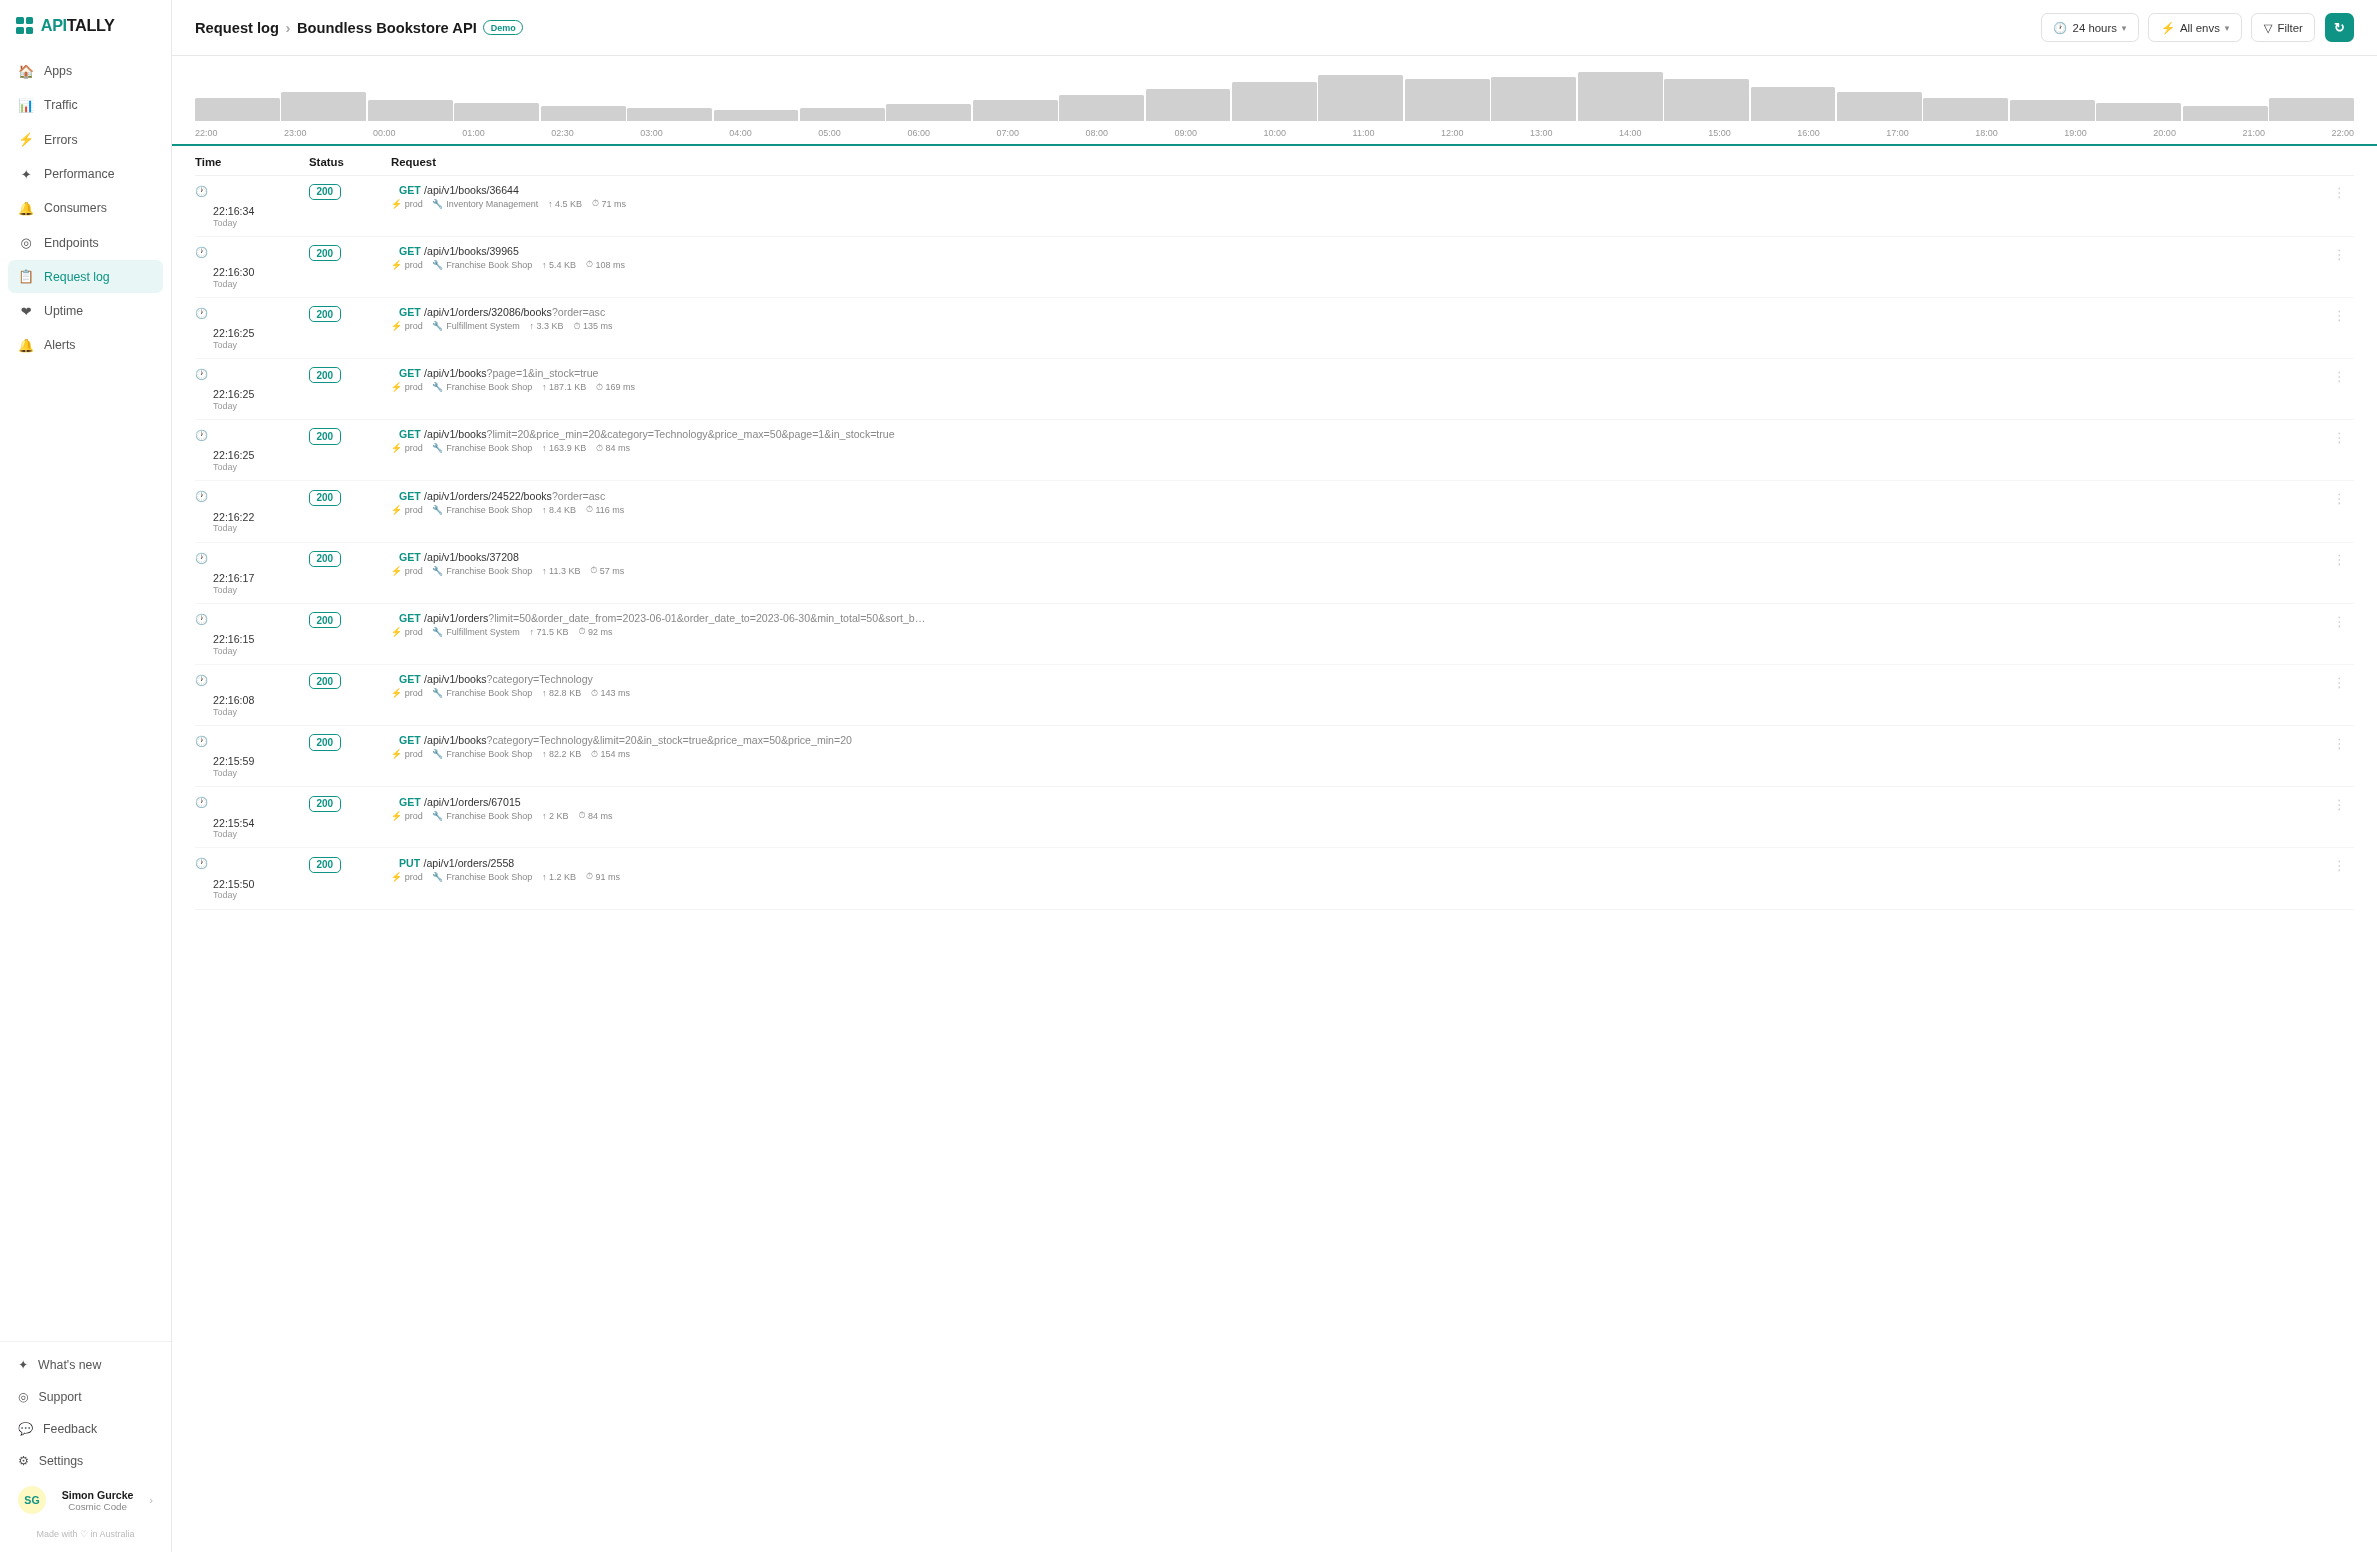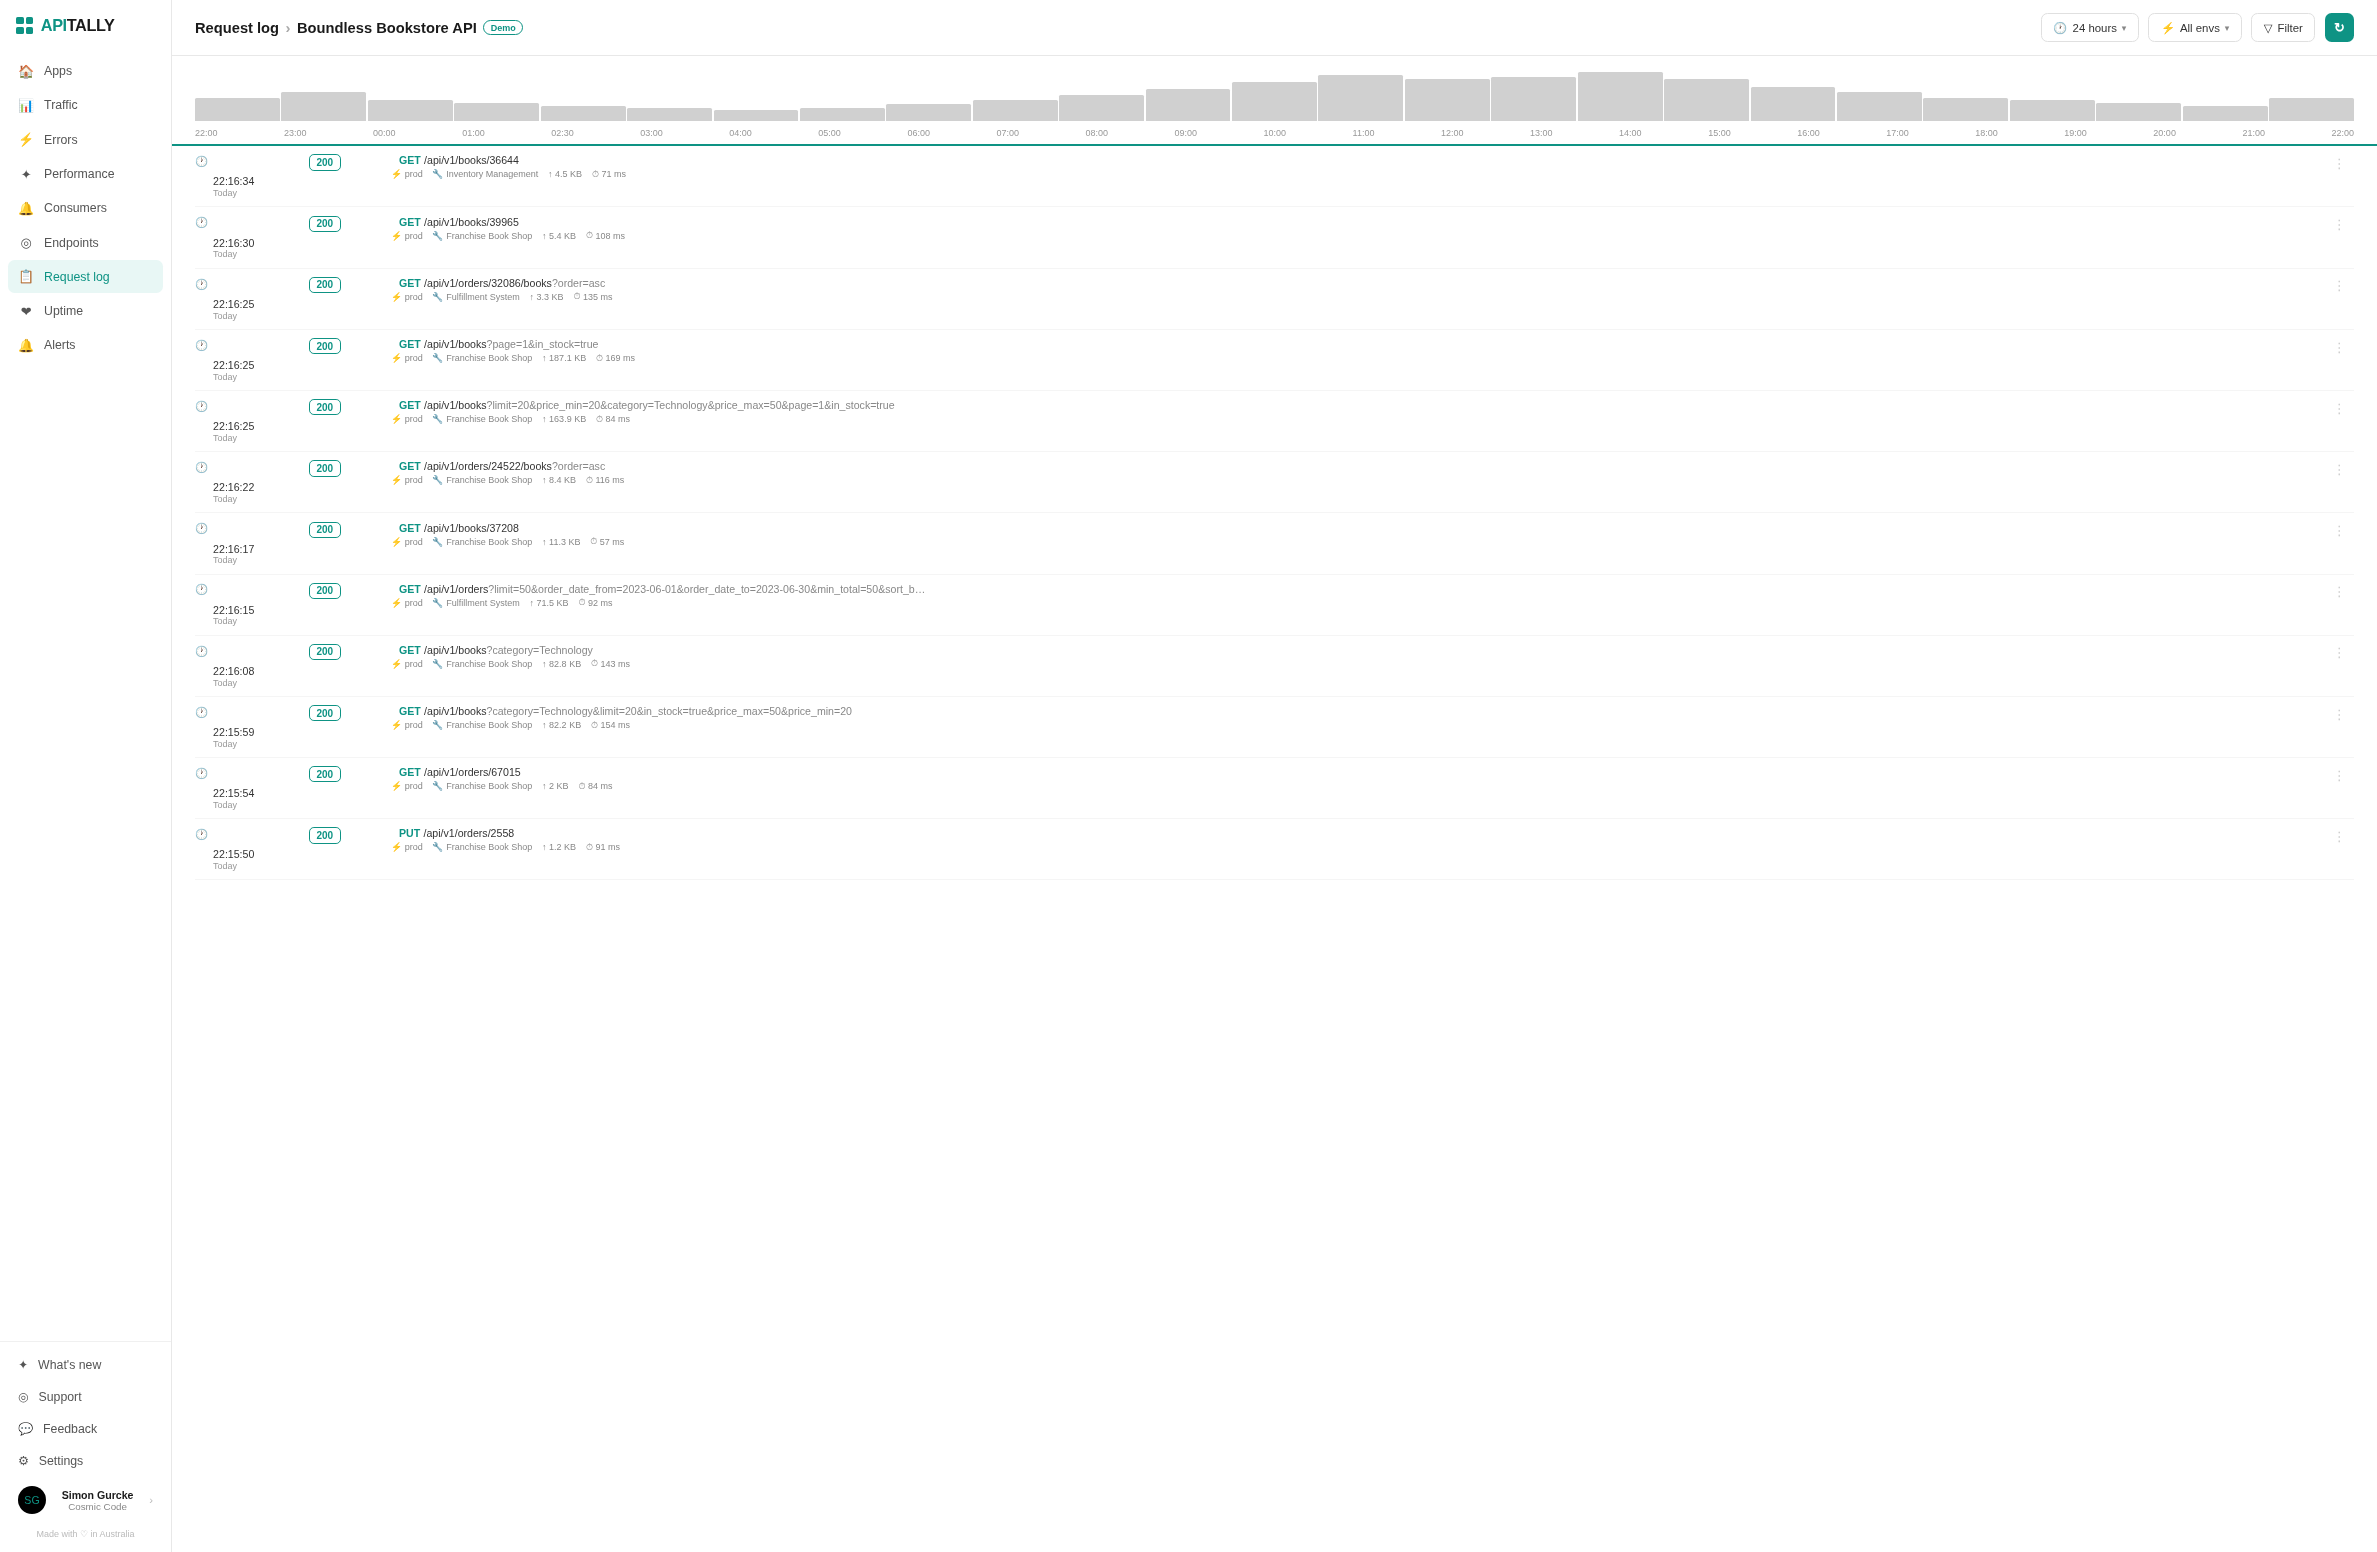--- a/index.html
+++ b/index.html
@@ -96,26 +96,26 @@
       align-items: center;
       padding: 8.2px 9.8px;
       gap: 8.2px;
       cursor: pointer;
       border-radius: 6.5px;
     }
     .user-avatar {
       width: 28px;
       height: 28px;
       border-radius: 50%;
-      background: #000000;
+      background: #fef9c3;
       display: flex;
       align-items: center;
       justify-content: center;
       font-size: 10.6px;
-      font-weight: 400;
+      font-weight: 700;
       color: #0e9384;
       overflow: hidden;
     }
     .user-info { flex: 1; text-align: center; }
     .user-name { font-weight: 600; font-size: 10.6px; color: #1a1a1a; }
     .user-company { font-size: 9.8px; color: #888; }
     .made-with {
       font-size: 9px;
       color: #bbb;
       text-align: center;
@@ -494,20 +494,26 @@
         <span>17:00</span>
         <span>18:00</span>
         <span>19:00</span>
         <span>20:00</span>
         <span>21:00</span>
         <span>22:00</span>
       </div>
   </div>
 
   <div class="table-container">
+    <div class="table-header">
+      <div>Time</div>
+      <div>Status</div>
+      <div>Request</div>
+      <div></div>
+    </div>
     <div id="table-rows">
         <div class="table-row">
     <div class="time-cell">
       <span class="time-icon">🕐</span>
       <div>
         <div class="time-main">22:16:34</div>
         <div class="time-sub">Today</div>
       </div>
     </div>
     <div>

